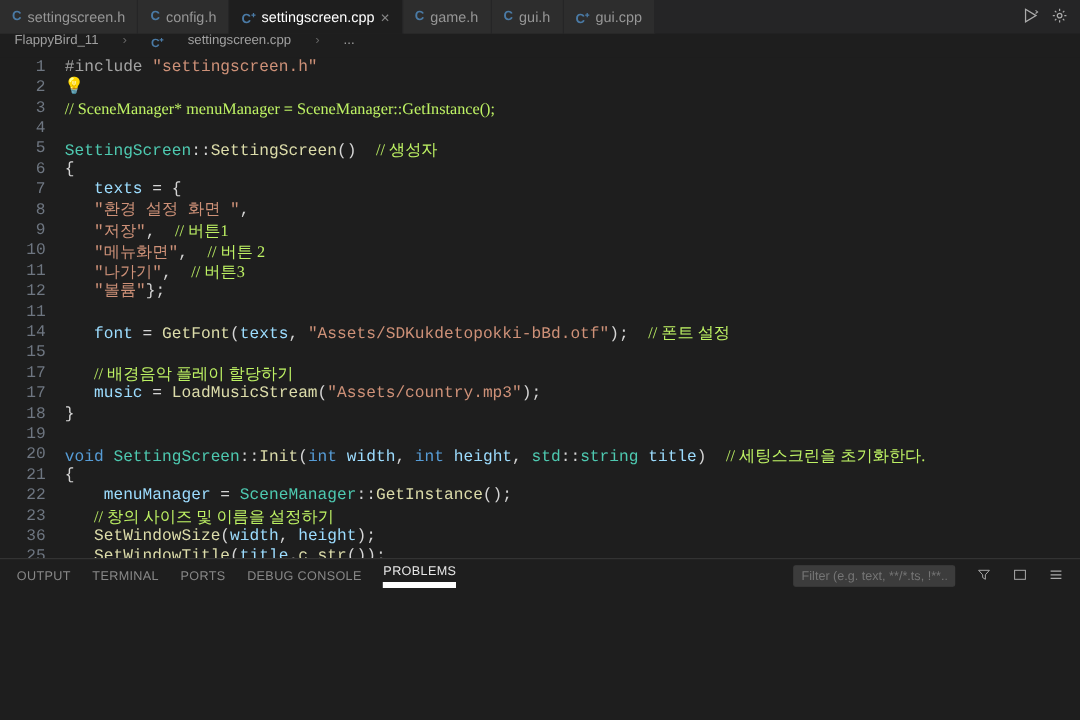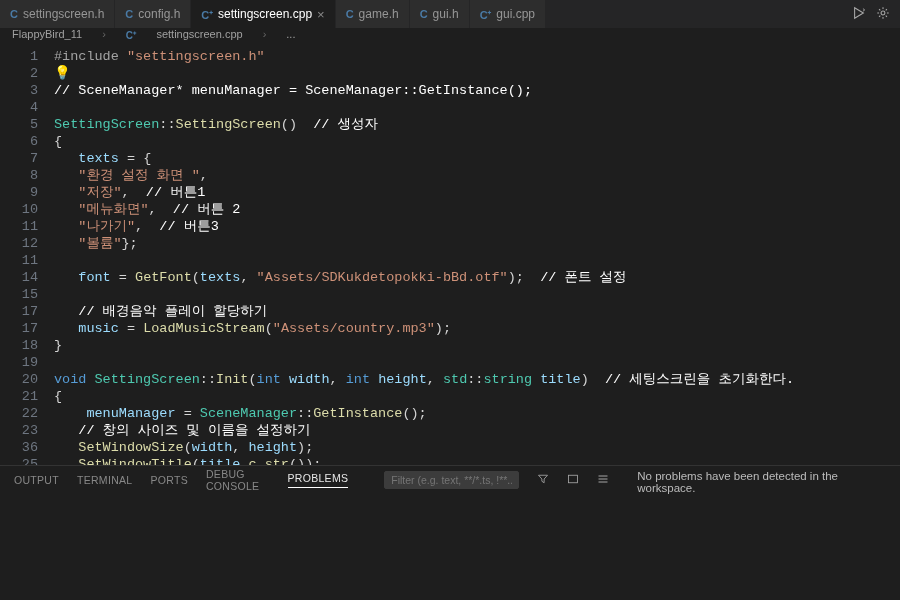--- a/index.html
+++ b/index.html
@@ -81,49 +81,49 @@
   }
   .gutter .ln { height: 17px; }
   .code {
     flex: 1;
     white-space: pre;
     position: relative;
   }
   .code-line { height: 17px; }
   .tok-preproc { color: #a3a3a3; }
   .tok-string { color: #ce9178; }
-  .tok-comment { color: #ffffff; }
+  .tok-comment { color: #bef264; font-family: Liberation Serif, serif; }
   .tok-type { color: #4ec9b0; }
   .tok-func { color: #dcdcaa; }
   .tok-keyword { color: #569cd6; }
   .tok-var { color: #9cdcfe; }
   .tok-punct { color: #d4d4d4; }
   .tok-namespace { color: #4ec9b0; }
   .tok-plain { color: #d4d4d4; }
   .bulb { color: #ffcc00; }
   
   .panel {
     border-top: 1px solid #333;
     background: #1e1e1e;
     height: 135px;
     display: flex;
-    flex-direction: row;
+    flex-direction: column;
     justify-content: space-between;
   }
   .panel-tabs {
     display: flex;
     align-items: center;
     height: 28px;
     padding: 0 14px;
     gap: 18px;
     font-size: 10.5px;
     color: #888;
   }
   .panel-tab { cursor: pointer; letter-spacing: 0.3px; }
-  .panel-tab.active { color: #e7e7e7; border-bottom: 1px solid #ffffff; padding-bottom: 3px; }
+  .panel-tab.active { color: #e7e7e7; border-bottom: 5px solid #ffffff; padding-bottom: 3px; }
   .panel-tabs .spacer { flex: 1; }
   .filter-box {
     background: #3c3c3c;
     border: 1px solid #3c3c3c;
     color: #888;
     padding: 1px 6px;
     font-size: 10.5px;
     width: 135px;
     height: 18px;
     border-radius: 2px;
@@ -237,14 +237,13 @@
       <svg width="12" height="12" viewBox="0 0 16 16">
           <rect x="2" y="3" width="12" height="10" stroke="#aaa" fill="none" stroke-width="1.1"></rect>
         </svg>
     </span>
     <span class="icon-btn">
       <svg width="12" height="12" viewBox="0 0 16 16">
           <path d="M2 4h12M2 8h12M2 12h12" stroke="#aaa" stroke-width="1.3"></path>
         </svg>
     </span>
   </div>
-  <div class="panel-body">No problems have been detected in the workspace.</div>
 </div>
 
 </body></html>

